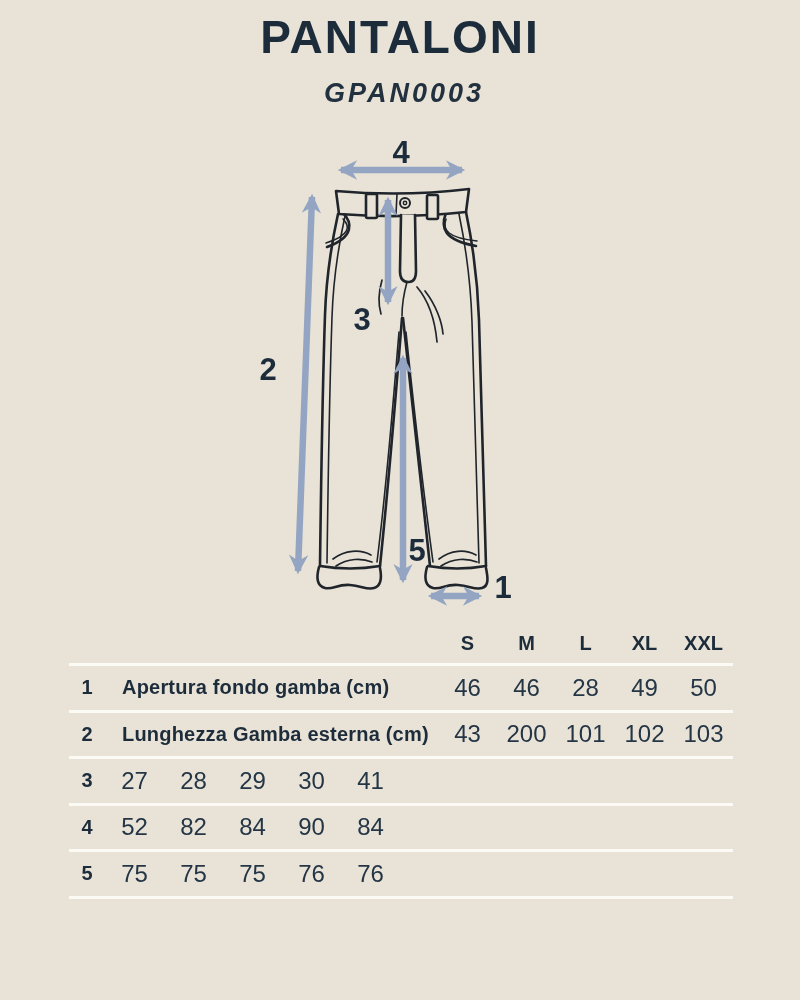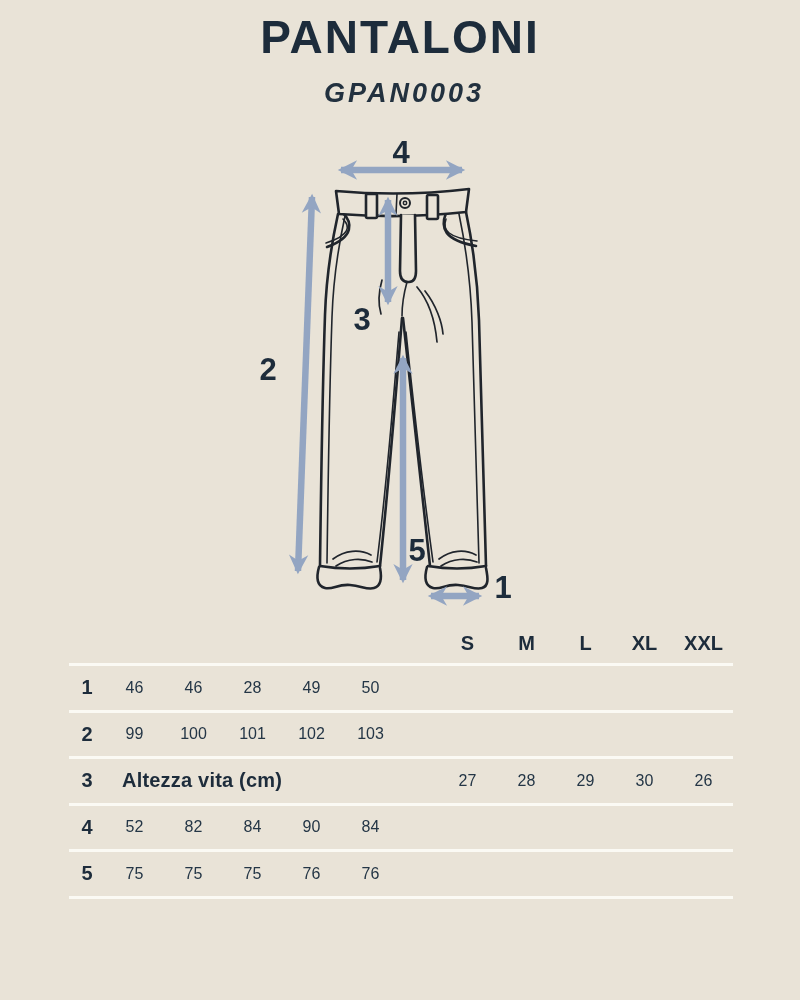--- a/index.html
+++ b/index.html
@@ -46,21 +46,21 @@
   }
   .trow{
     display:flex;align-items:center;height:43.5px;
     border-top:3px solid #fbfaf4;
   }
   .trow.header{border-top:none;height:33px;align-items:flex-start;}
   .trow.last{border-bottom:3px solid #fbfaf4;}
   .cell{box-sizing:border-box;}
   .cell.num{width:36px;text-align:center;font-weight:bold;font-size:20px;}
   .cell.label{flex:1;padding-left:17px;font-weight:bold;font-size:20px;letter-spacing:0.2px;}
-  .cell.val{width:59px;text-align:center;font-size:16px;color:#243646;}
+  .cell.val{width:59px;text-align:center;font-size:24px;color:#243646;}
   .trow.header .cell.val{font-weight:bold;font-size:20px;color:#1d2c3b;padding-top:2px;}
 </style>
 </head>
 <body>
 
 <div class="page">
 
   <h1 class="title">PANTALONI</h1>
   <div class="code">GPAN0003</div>
 
@@ -137,44 +137,45 @@
       <div class="cell label"></div>
       <div class="cell val">S</div>
       <div class="cell val">M</div>
       <div class="cell val">L</div>
       <div class="cell val">XL</div>
       <div class="cell val">XXL</div>
     </div>
 
     <div class="trow">
       <div class="cell num">1</div>
+      <div class="cell label">Apertura fondo gamba (cm)</div>
       <div class="cell val">46</div>
       <div class="cell val">46</div>
       <div class="cell val">28</div>
       <div class="cell val">49</div>
       <div class="cell val">50</div>
     </div>
 
     <div class="trow">
       <div class="cell num">2</div>
-      <div class="cell val">99</div>
-      <div class="cell val">100</div>
+      <div class="cell label">Lunghezza Gamba esterna (cm)</div>
+      <div class="cell val">43</div>
+      <div class="cell val">200</div>
       <div class="cell val">101</div>
       <div class="cell val">102</div>
       <div class="cell val">103</div>
     </div>
 
     <div class="trow">
       <div class="cell num">3</div>
-      <div class="cell label">Altezza vita (cm)</div>
       <div class="cell val">27</div>
       <div class="cell val">28</div>
       <div class="cell val">29</div>
       <div class="cell val">30</div>
-      <div class="cell val">26</div>
+      <div class="cell val">41</div>
     </div>
 
     <div class="trow">
       <div class="cell num">4</div>
       <div class="cell val">52</div>
       <div class="cell val">82</div>
       <div class="cell val">84</div>
       <div class="cell val">90</div>
       <div class="cell val">84</div>
     </div>

